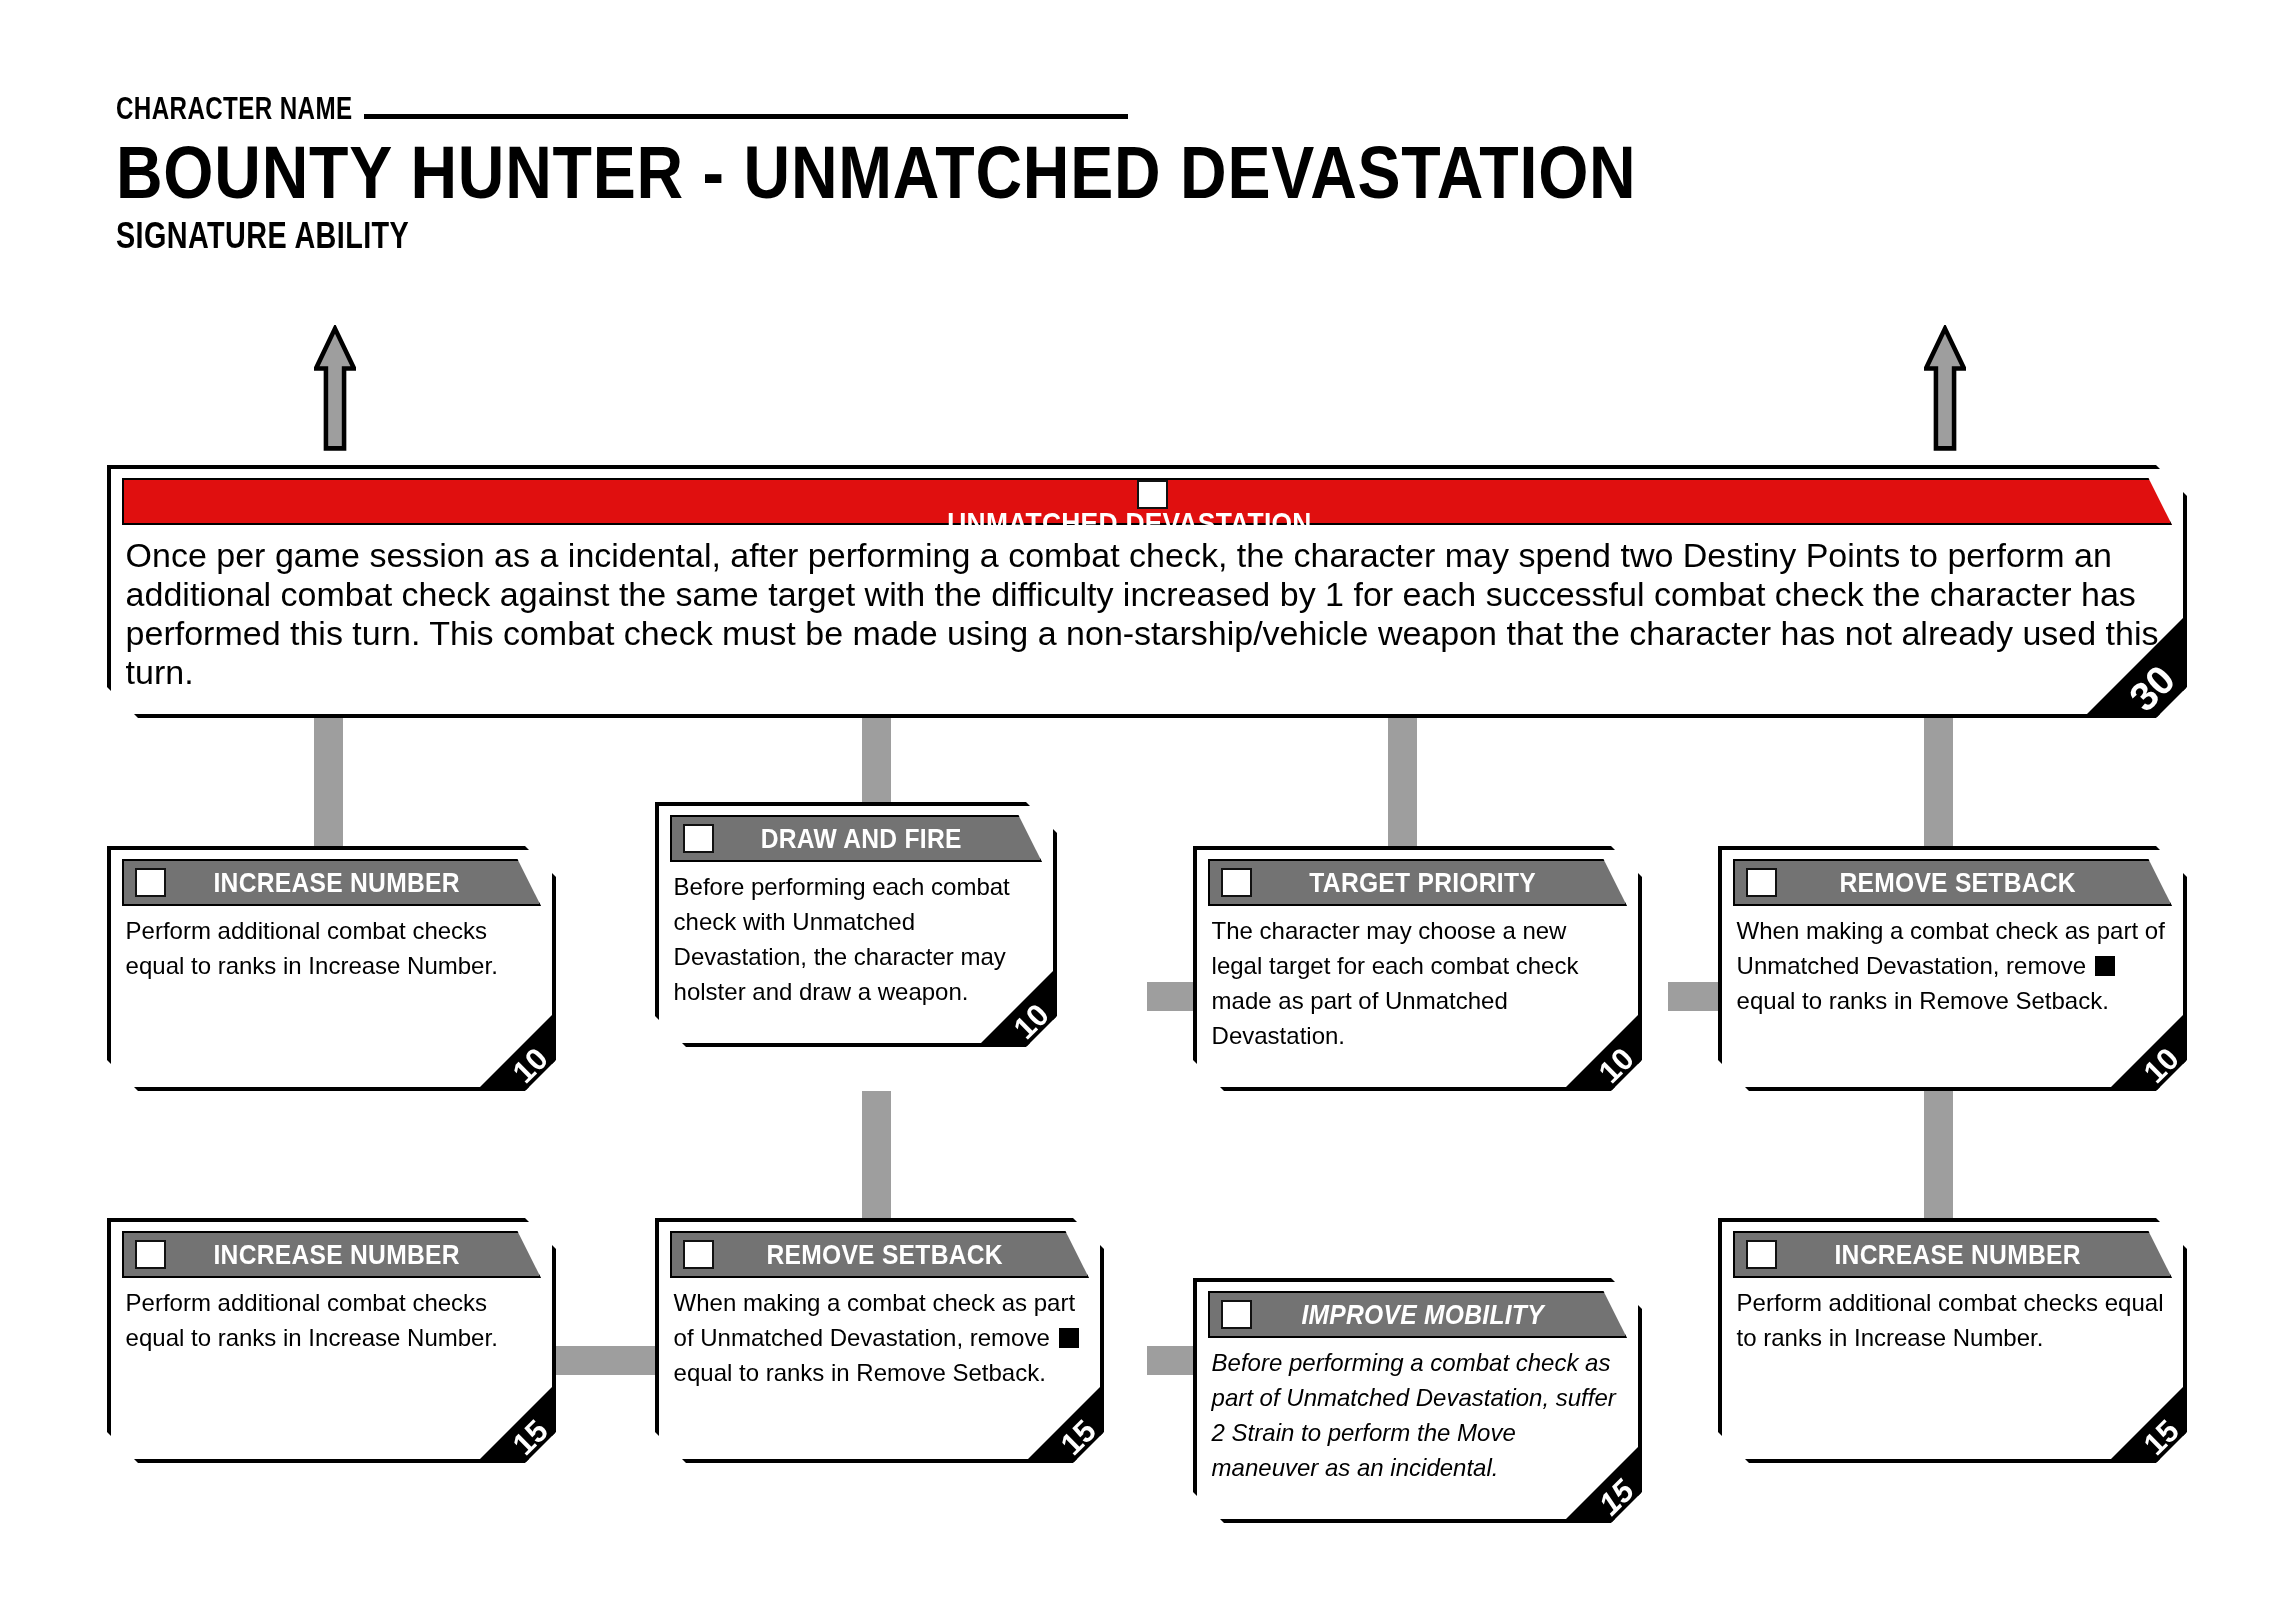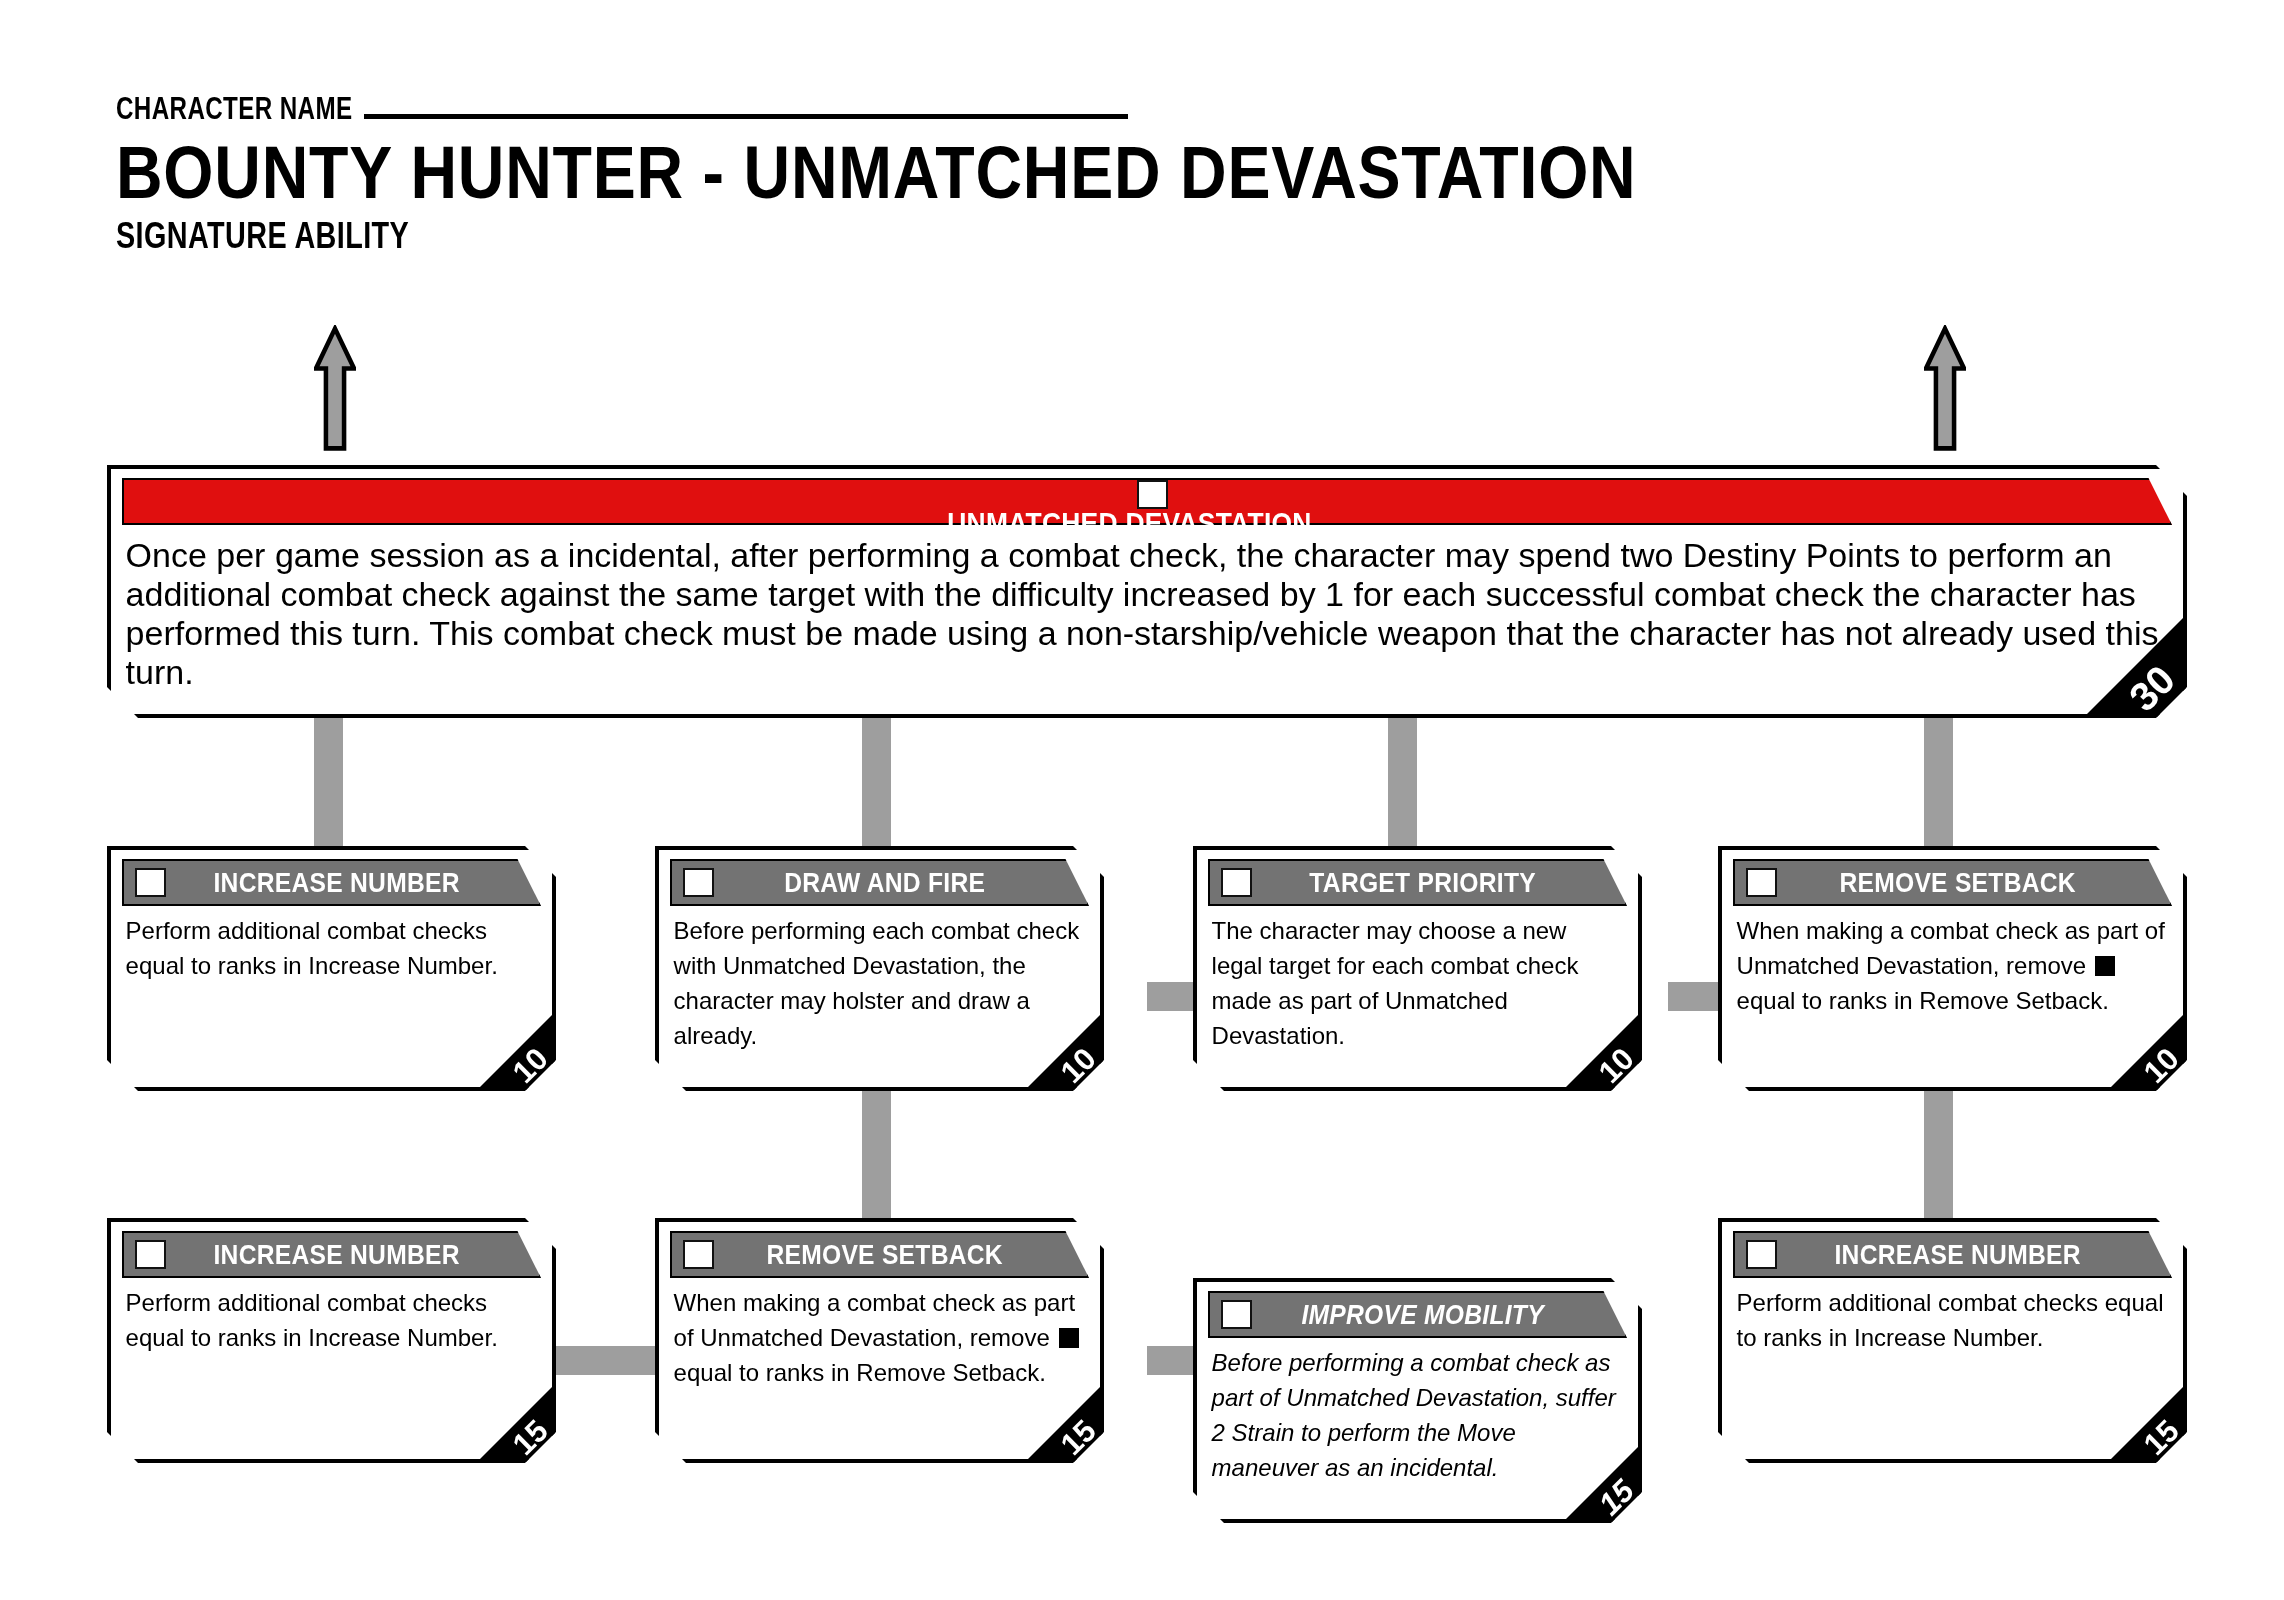--- a/index.html
+++ b/index.html
@@ -261,27 +261,27 @@
       <div class="bar-title">INCREASE NUMBER</div>
     </div>
     <div class="body-text"><span>Perform additional combat checks equal to ranks in Increase Number.</span></div>
   </div>
   <div class="cost">
     <div class="tri"></div>
     <div class="num">10</div>
   </div>
 </div>
 
-<div class="tbox" style="left:655px; top:846px; width:449px; height:245px;text-decoration:underline;">
+<div class="tbox" style="left:655px; top:802px; width:402px; height:245px;text-decoration:underline;">
   <div class="tbox-inner">
     <div class="bar blue">
       <div class="bar-check"></div>
       <div class="bar-title">DRAW AND FIRE</div>
     </div>
-    <div class="body-text"><span>Before performing each combat check with Unmatched Devastation, the character may holster and draw a already.</span></div>
+    <div class="body-text"><span>Before performing each combat check with Unmatched Devastation, the character may holster and draw a weapon.</span></div>
   </div>
   <div class="cost">
     <div class="tri"></div>
     <div class="num">10</div>
   </div>
 </div>
 
 <div class="tbox" style="left:1193px; top:846px; width:449px; height:245px;">
   <div class="tbox-inner">
     <div class="bar blue">

